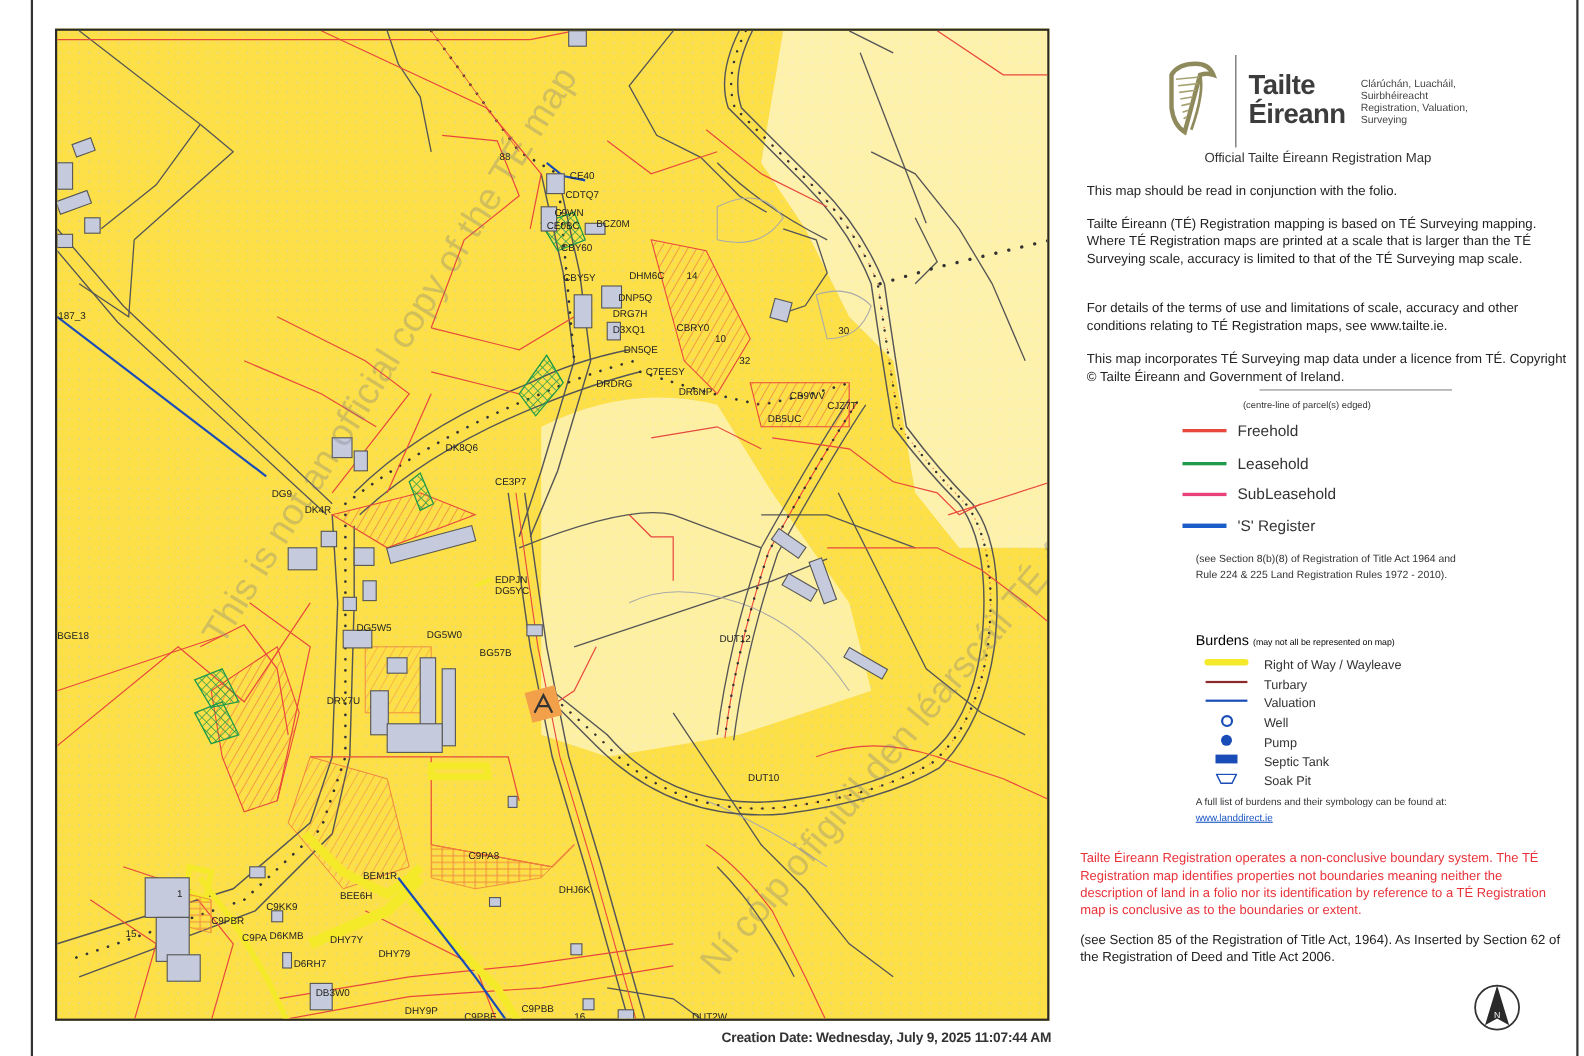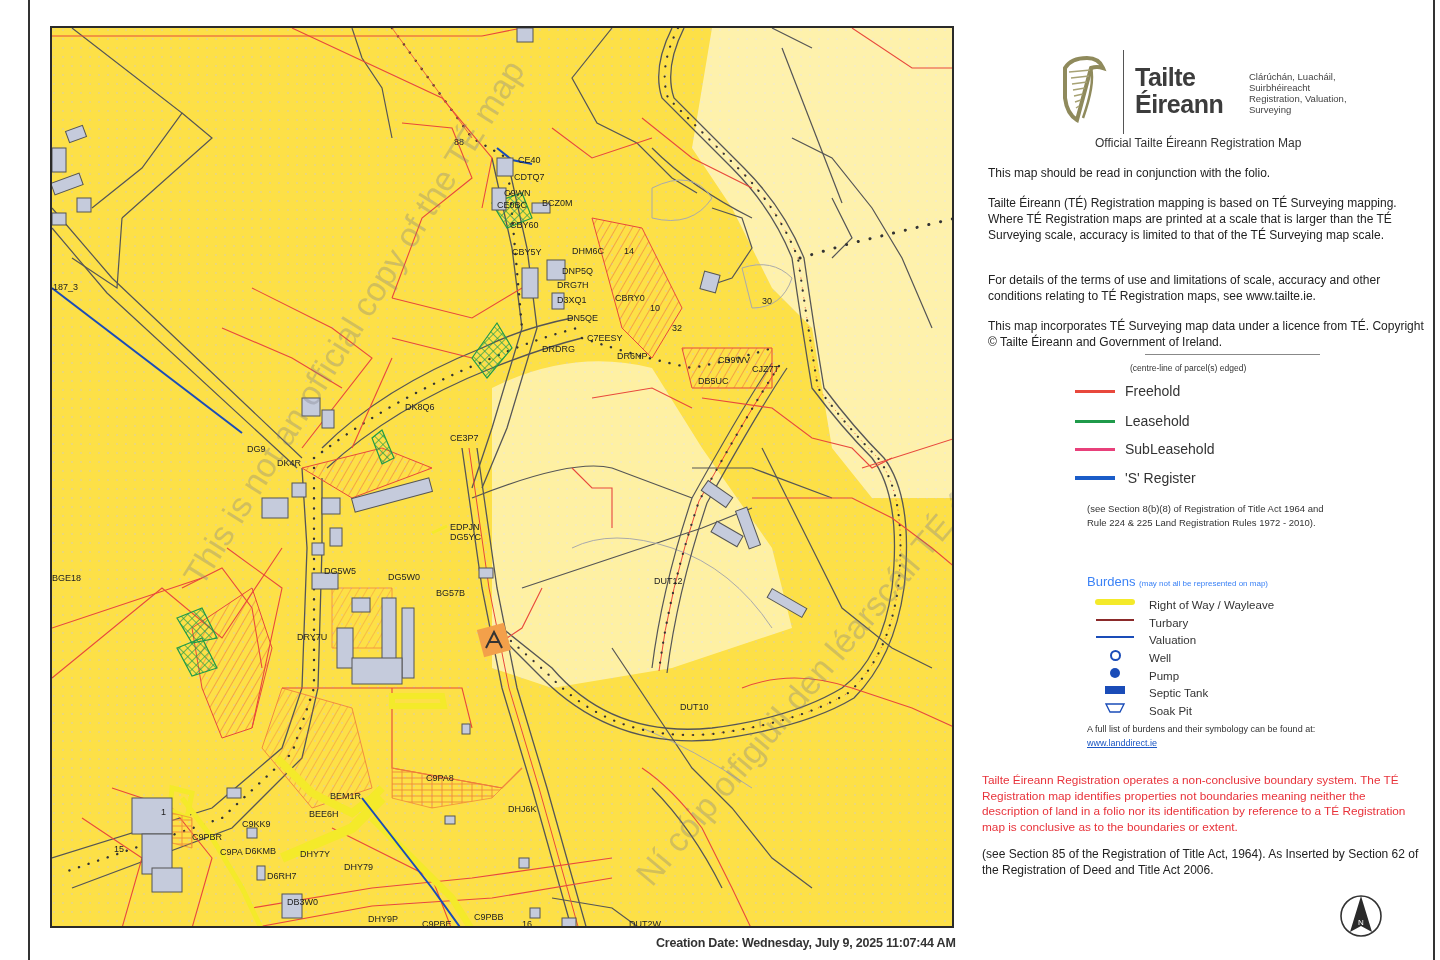--- a/index.html
+++ b/index.html
@@ -6,30 +6,30 @@
   body { width:1440px; height:960px; background:#ffffff; position:relative; overflow:hidden; font-family:"Liberation Sans", sans-serif; color:#1a1a1a; }
   .sheet { position:absolute; left:28px; top:0; width:1407px; height:960px; border-left:2px solid #333; border-right:2px solid #333; box-sizing:border-box; }
   .map-frame { position:absolute; left:50px; top:26px; width:904px; height:902px; border:2px solid #2a2a2a; box-sizing:border-box; background:#fde047; overflow:hidden; }
   .map-frame svg { position:absolute; left:0; top:0; }
   .creation-date { position:absolute; left:656px; top:936px; font-size:12.5px; font-weight:bold; color:#333; letter-spacing:-0.2px; }
   .panel { position:absolute; left:975px; top:40px; width:460px; height:920px; }
   .logo { position:absolute; left:82px; top:8px; width:360px; height:80px; }
   .harp { position:absolute; left:0; top:6px; width:50px; height:70px; }
   .logo-divider { position:absolute; left:66px; top:2px; width:1px; height:84px; background:#555; }
   .brand { position:absolute; left:78px; top:16px; font-size:25px; font-weight:bold; line-height:27px; color:#3c3c3c; letter-spacing:-0.5px; }
-  .brand-sub { position:absolute; left:192px; top:23px; font-size:9.5px; line-height:11px; color:#444; }
+  .brand-sub { position:absolute; left:180px; top:23px; font-size:9.5px; line-height:11px; color:#444; }
   .official-title { position:absolute; left:120px; top:96px; font-size:12px; color:#333; }
   .p { position:absolute; left:13px; font-size:12px; line-height:16px; color:#222; width:440px; }
   .sep { position:absolute; left:170px; top:314px; width:175px; height:1px; background:#888; }
   .legend-caption { position:absolute; left:155px; top:323px; font-size:8.5px; color:#333; }
   .legend-row { position:absolute; left:100px; height:22px; display:flex; align-items:center; }
   .legend-line { width:40px; height:3px; margin-right:10px; }
   .legend-label { font-size:14px; color:#333; }
   .legal-note { position:absolute; left:112px; top:462px; font-size:9.5px; line-height:14px; color:#333; width:240px; }
-  .burdens-title { position:absolute; left:112px; top:534px; font-size:13px; color:#3b82f6; }
+  .burdens-title { position:absolute; left:112px; top:534px; font-size:13px; color:#000000; }
   .burdens-title small { font-size:8px; }
   .burden-row { position:absolute; left:112px; height:18px; display:flex; align-items:flex-end; }
   .burden-sym { width:56px; height:18px; display:flex; align-items:center; justify-content:center; }
   .burden-label { font-size:11.5px; color:#333; margin-left:6px; }
   .burden-note { position:absolute; left:112px; top:682px; font-size:9px; line-height:14px; color:#333; width:230px; }
   .burden-note a { color:#1a56c4; text-decoration:underline; }
   .red-note { position:absolute; left:7px; top:733px; font-size:11.8px; line-height:15.5px; color:#e8323a; width:440px; }
   .black-note { position:absolute; left:7px; top:806px; font-size:12px; line-height:16px; color:#222; width:440px; }
   .north { position:absolute; left:364px; top:852px; width:44px; height:48px; }
 </style>

